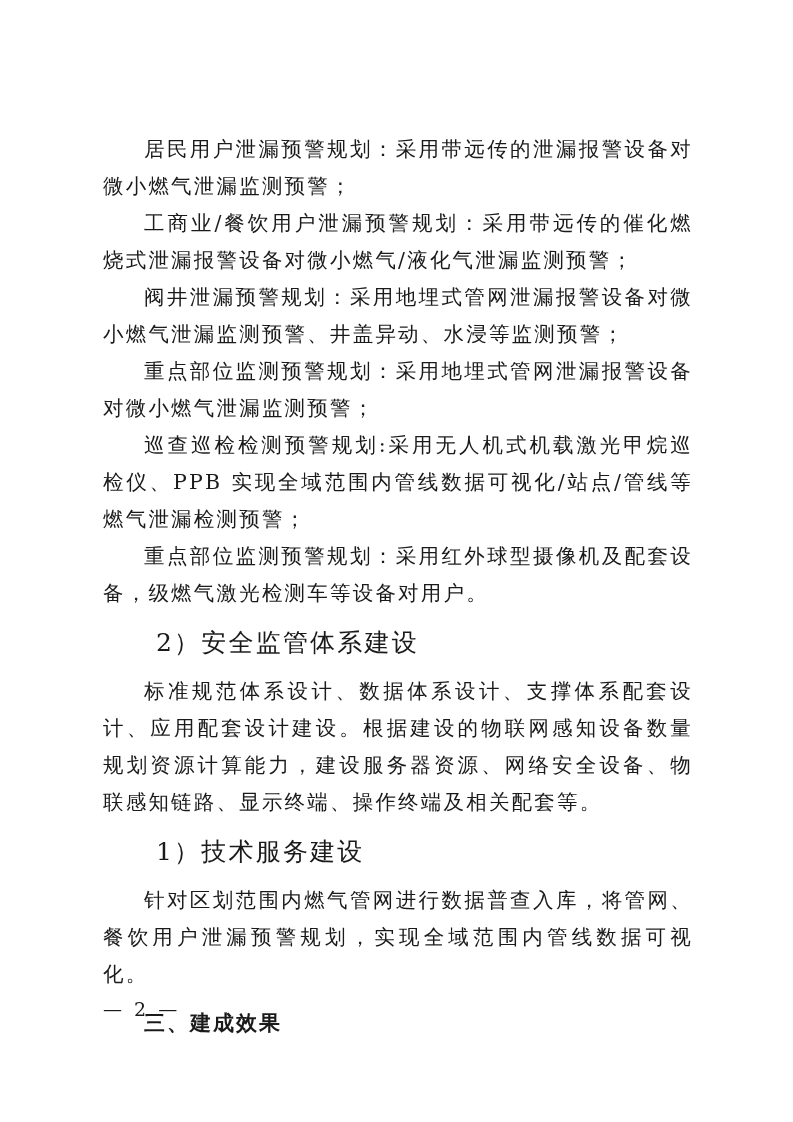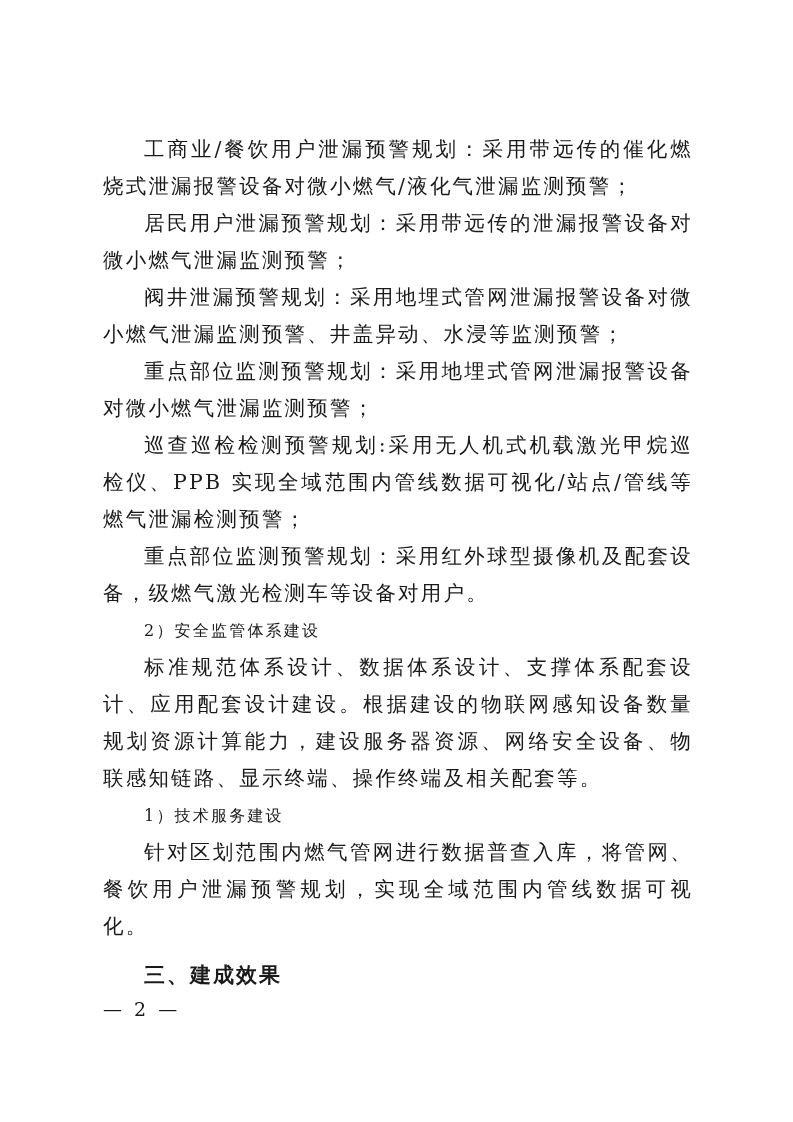--- a/index.html
+++ b/index.html
@@ -25,25 +25,25 @@
       font-size: 20.5px;
       line-height: 37px;
       letter-spacing: 2.2px;
       text-indent: 41px;
       margin: 0;
       text-align: justify;
       text-align-last: left;
       word-break: break-all;
     }
     .subhead {
-      font-size: 16px;
+      font-size: 25px;
       line-height: 37px;
       letter-spacing: 2.2px;
       text-indent: 41px;
-      margin: 0;
+      margin: 12px;
     }
     .section-heading {
       font-family: "DejaVu Sans", "Liberation Sans", sans-serif;
       font-weight: bold;
       font-size: 21px;
       line-height: 37px;
       letter-spacing: 2px;
       text-indent: 41px;
       margin: 12px 0 0 0;
     }
@@ -53,22 +53,22 @@
       top: 998px;
       font-size: 19px;
       letter-spacing: 3px;
       font-family: "DejaVu Serif", "Liberation Serif", serif;
     }
   </style>
 </head>
 <body>
 
 <div class="page">
+  <p class="para">居民用户泄漏预警规划：采用带远传的泄漏报警设备对微小燃气泄漏监测预警；</p>
   <p class="para">工商业/餐饮用户泄漏预警规划：采用带远传的催化燃烧式泄漏报警设备对微小燃气/液化气泄漏监测预警；</p>
-  <p class="para">居民用户泄漏预警规划：采用带远传的泄漏报警设备对微小燃气泄漏监测预警；</p>
   <p class="para">阀井泄漏预警规划：采用地埋式管网泄漏报警设备对微小燃气泄漏监测预警、井盖异动、水浸等监测预警；</p>
   <p class="para">重点部位监测预警规划：采用地埋式管网泄漏报警设备对微小燃气泄漏监测预警；</p>
   <p class="para">巡查巡检检测预警规划:采用无人机式机载激光甲烷巡检仪、PPB 实现全域范围内管线数据可视化/站点/管线等燃气泄漏检测预警；</p>
   <p class="para">重点部位监测预警规划：采用红外球型摄像机及配套设备，级燃气激光检测车等设备对用户。</p>
   <p class="subhead">2）安全监管体系建设</p>
   <p class="para">标准规范体系设计、数据体系设计、支撑体系配套设计、应用配套设计建设。根据建设的物联网感知设备数量规划资源计算能力，建设服务器资源、网络安全设备、物联感知链路、显示终端、操作终端及相关配套等。</p>
   <p class="subhead">1）技术服务建设</p>
   <p class="para">针对区划范围内燃气管网进行数据普查入库，将管网、餐饮用户泄漏预警规划，实现全域范围内管线数据可视化。</p>
   <p class="section-heading">三、建成效果</p>
 </div>

